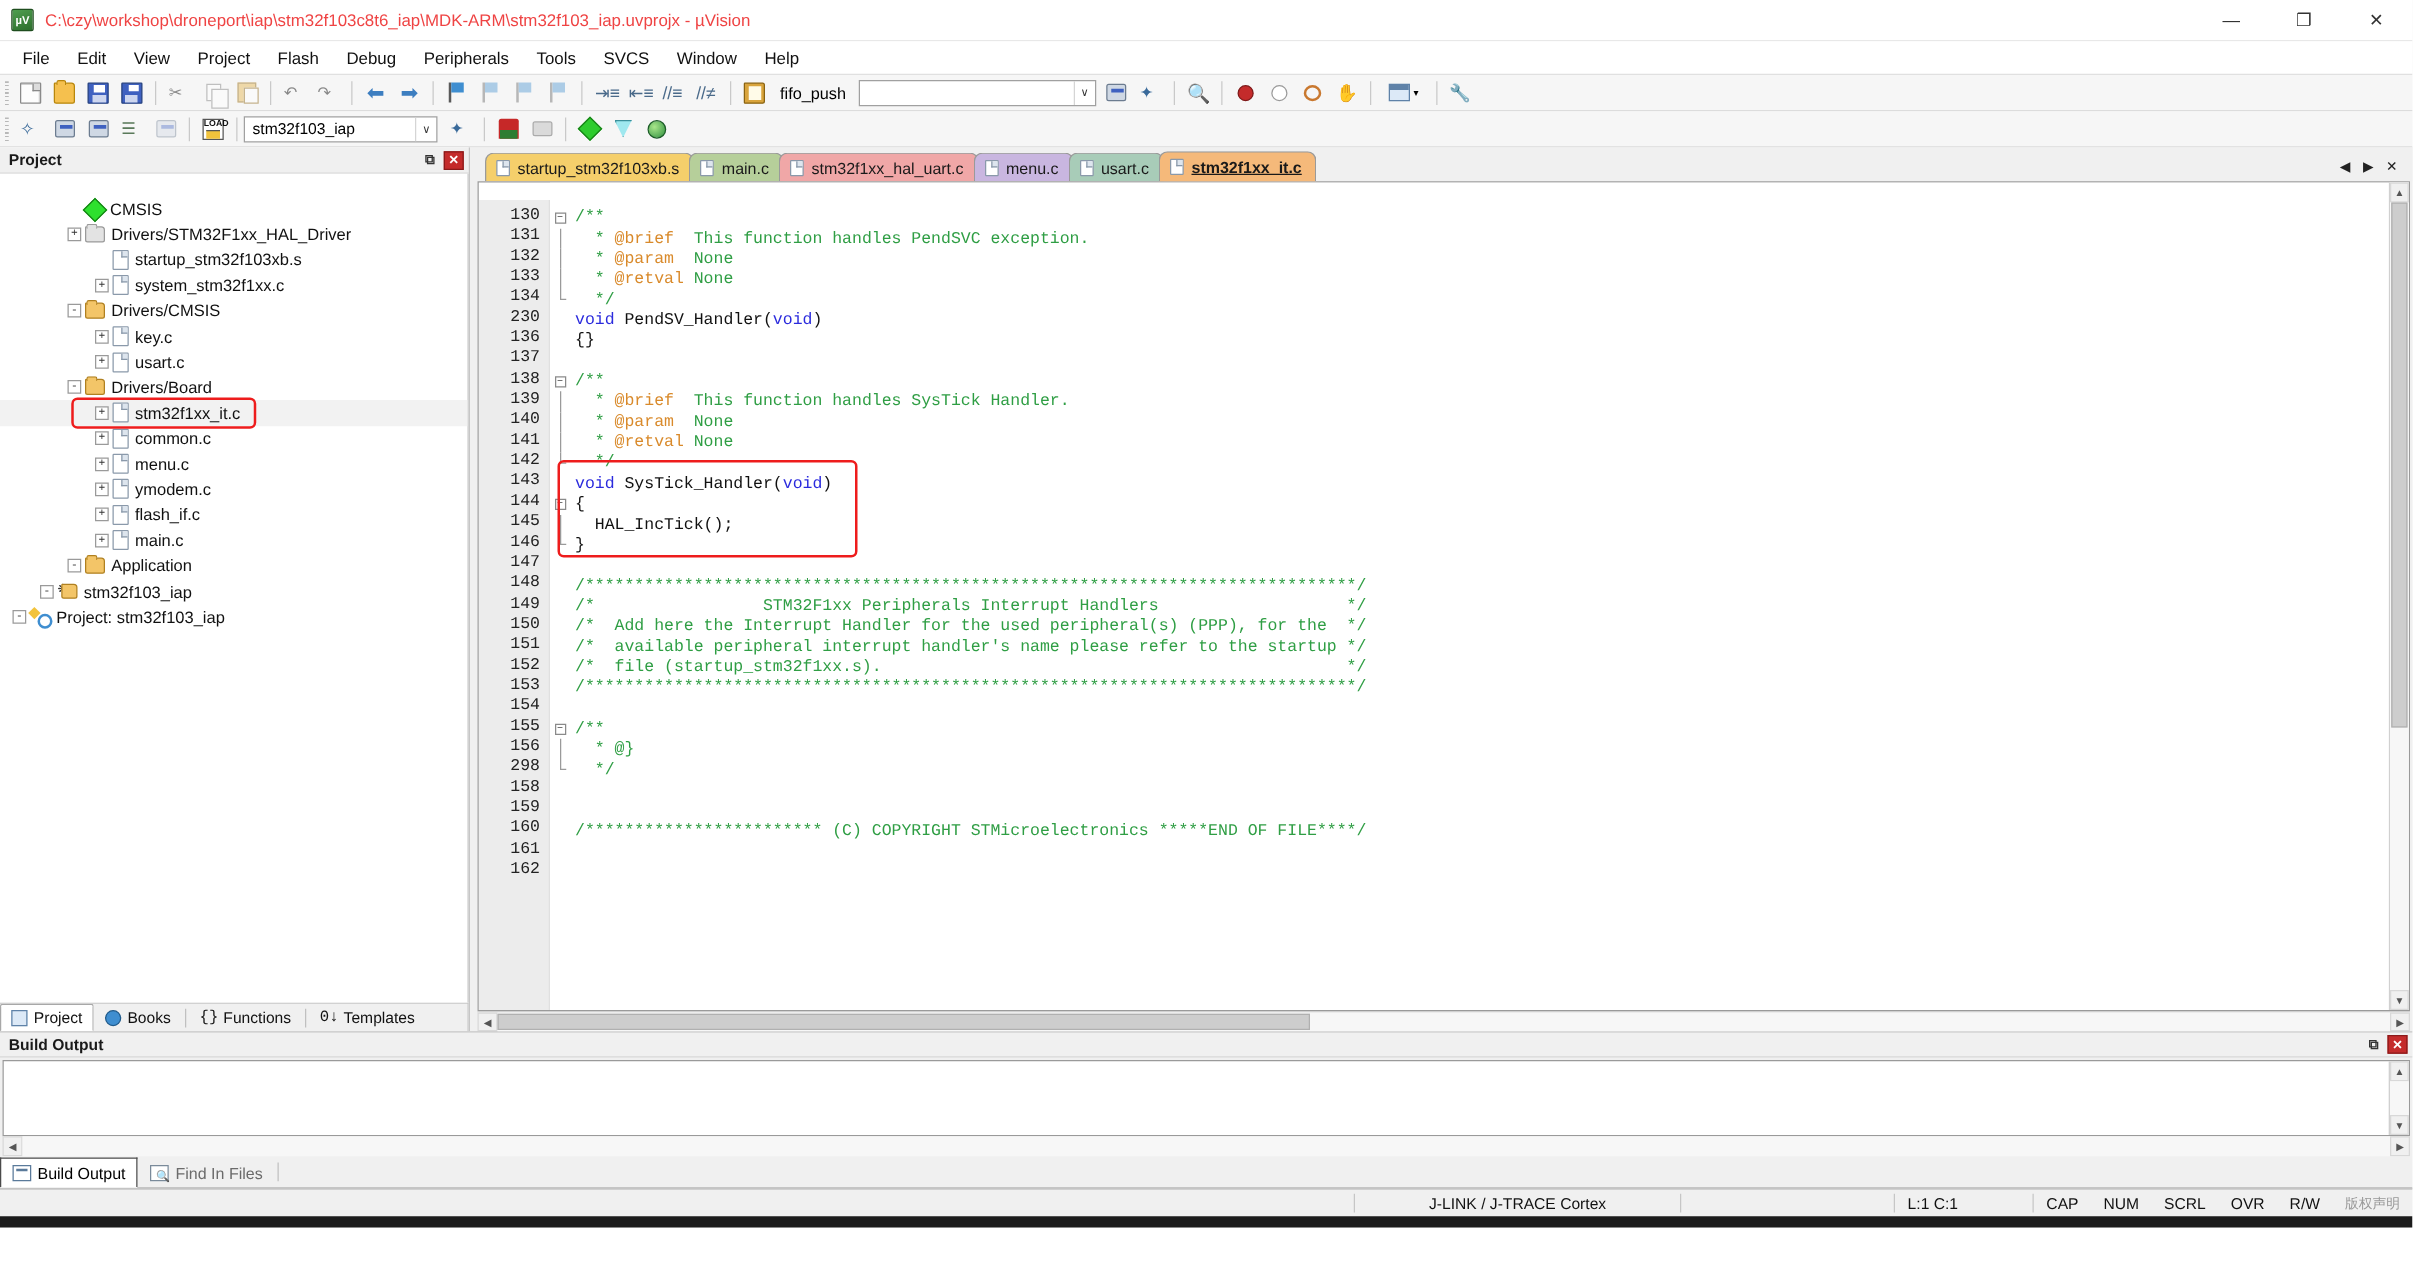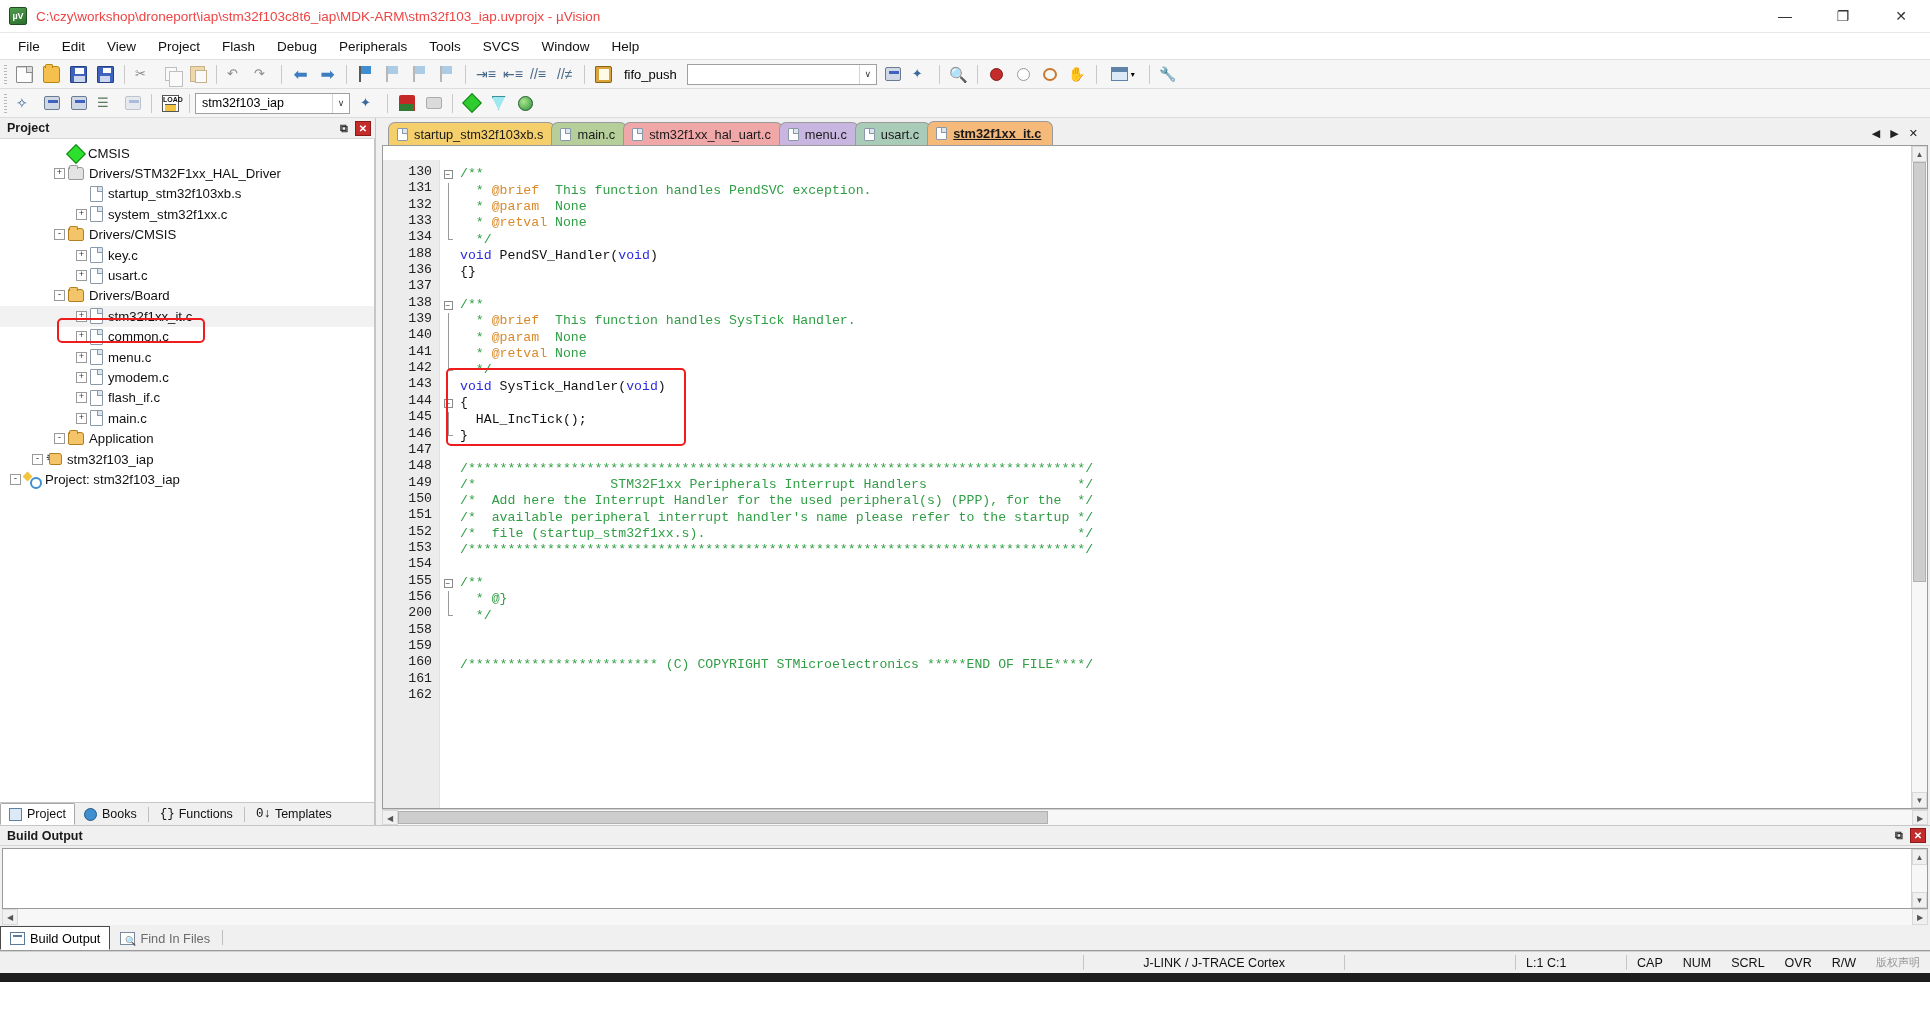--- a/index.html
+++ b/index.html
@@ -132,21 +132,21 @@
     font-size: 12.5px; font-weight: bold; padding-left: 7px; border-bottom: 1px solid #d7d7d7;
     flex: none; color:#1a1a1a;
   }
   .pane-header .spacer { flex: 1; }
   .pin-btn { width: 16px; height: 16px; display:flex; align-items:center; justify-content:center;
              font-size: 11px; color:#333; }
   .x-btn { width: 16px; height: 15px; background:#c42b2b; color:#fff; font-size:10px;
            display:flex; align-items:center; justify-content:center; margin: 0 4px 0 3px;
            border:1px solid #8a1a1a; font-weight:bold; }
 
-  .tree { flex: 1; overflow: hidden; background:#fff; padding-top: 4px; position: relative;
+  .tree { flex: 1; overflow: hidden; background:#fff; padding-top: 18px; position: relative;
           border-right: 1px solid #c6c6c6; }
   .tnode { display: flex; align-items: center; height: 20.4px; font-size: 13.2px;
            white-space: nowrap; position: relative; cursor: default; }
   .tnode.sel { background:#f2f2f2; }
   .tog { width: 11px; height: 11px; border: 1px solid #9a9a9a; background:#fff;
          font-size: 9px; line-height: 9px; text-align: center; color:#333; flex:none;
          margin-right: 3px; font-family:"Liberation Mono", monospace; }
   .tog.none { border: none; background: transparent; }
   .tnode .tic { margin-right: 5px; flex: none; }
   .tfile { width:13px; height:16px; background:#fff; border:1px solid #8a99aa; border-radius:1px; position:relative; }
@@ -623,21 +623,21 @@
       </div>
 
       <div class="editor-wrap">
         <div class="editor">
           <div class="gutter" id="gutter">
               <div>130</div>
               <div>131</div>
               <div>132</div>
               <div>133</div>
               <div>134</div>
-              <div>188</div>
+              <div>230</div>
               <div>136</div>
               <div>137</div>
               <div>138</div>
               <div>139</div>
               <div>140</div>
               <div>141</div>
               <div>142</div>
               <div>143</div>
               <div>144</div>
               <div>145</div>
@@ -645,21 +645,21 @@
               <div>147</div>
               <div>148</div>
               <div>149</div>
               <div>150</div>
               <div>151</div>
               <div>152</div>
               <div>153</div>
               <div>154</div>
               <div>155</div>
               <div>156</div>
-              <div>200</div>
+              <div>298</div>
               <div>158</div>
               <div>159</div>
               <div>160</div>
               <div>161</div>
               <div>162</div>
             </div>
           <div class="foldcol" id="foldcol">
               <div>&nbsp;</div>
               <div><span class="fold-box">−</span></div>
               <div>

